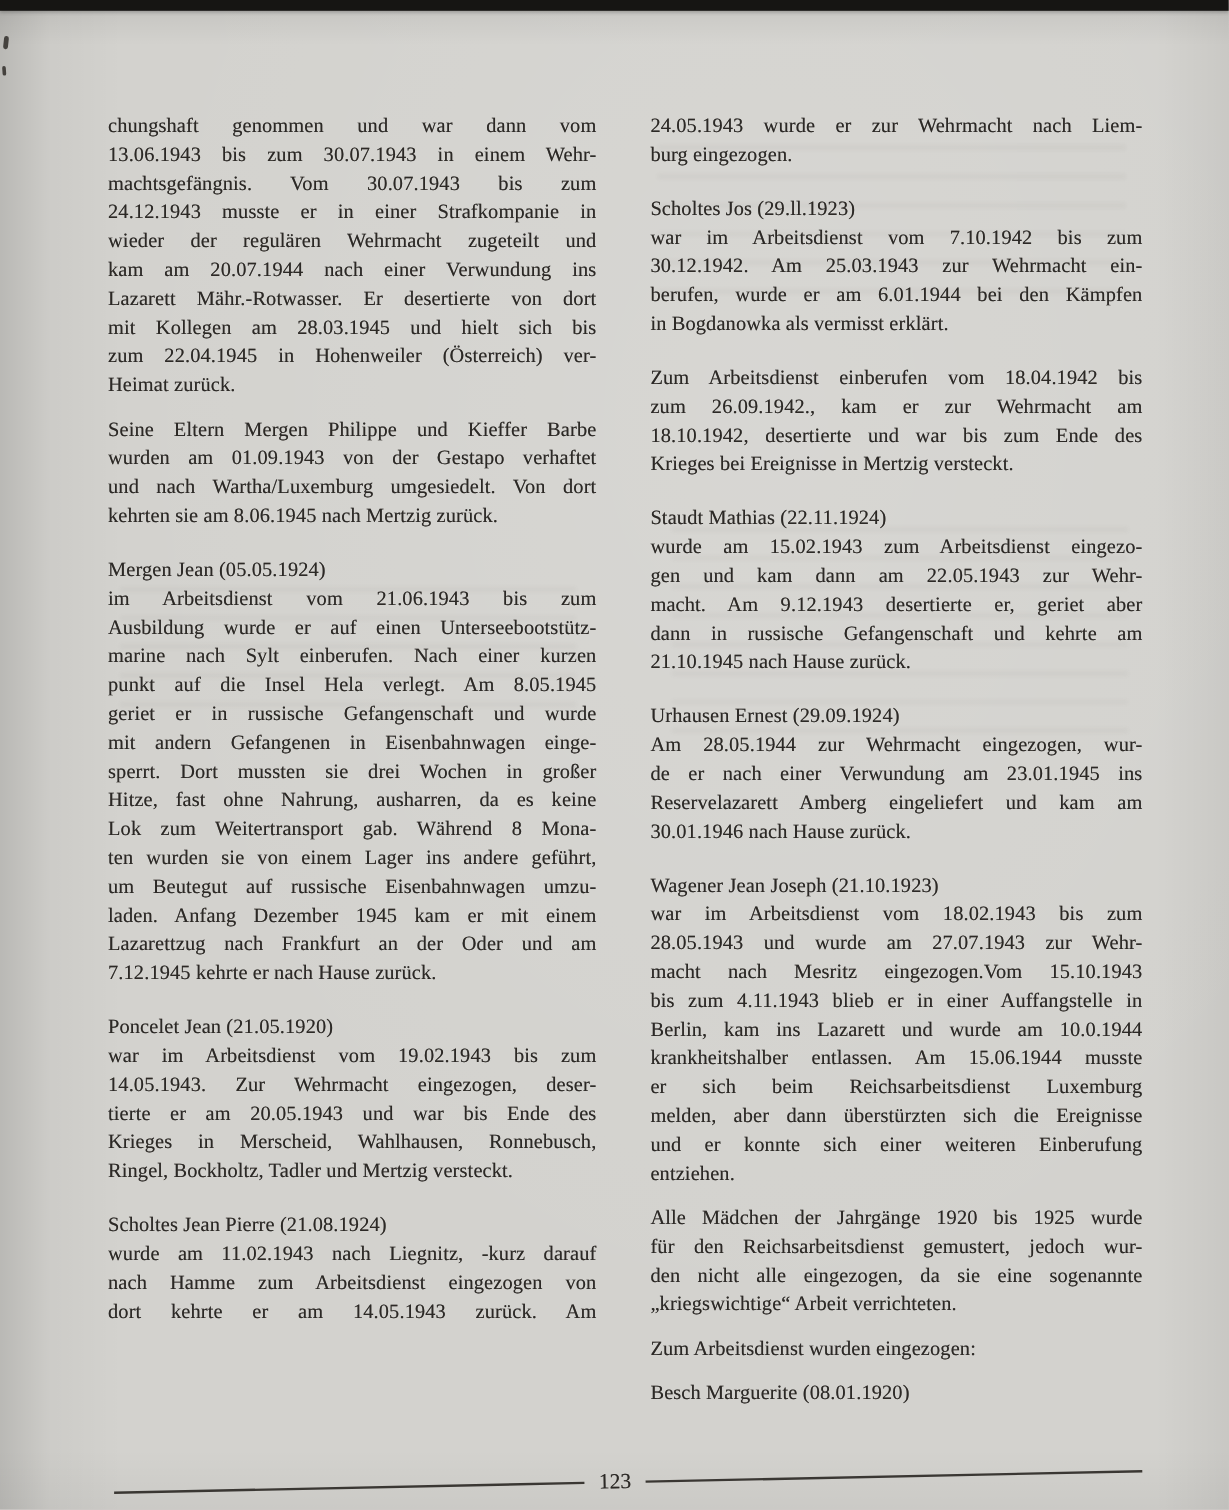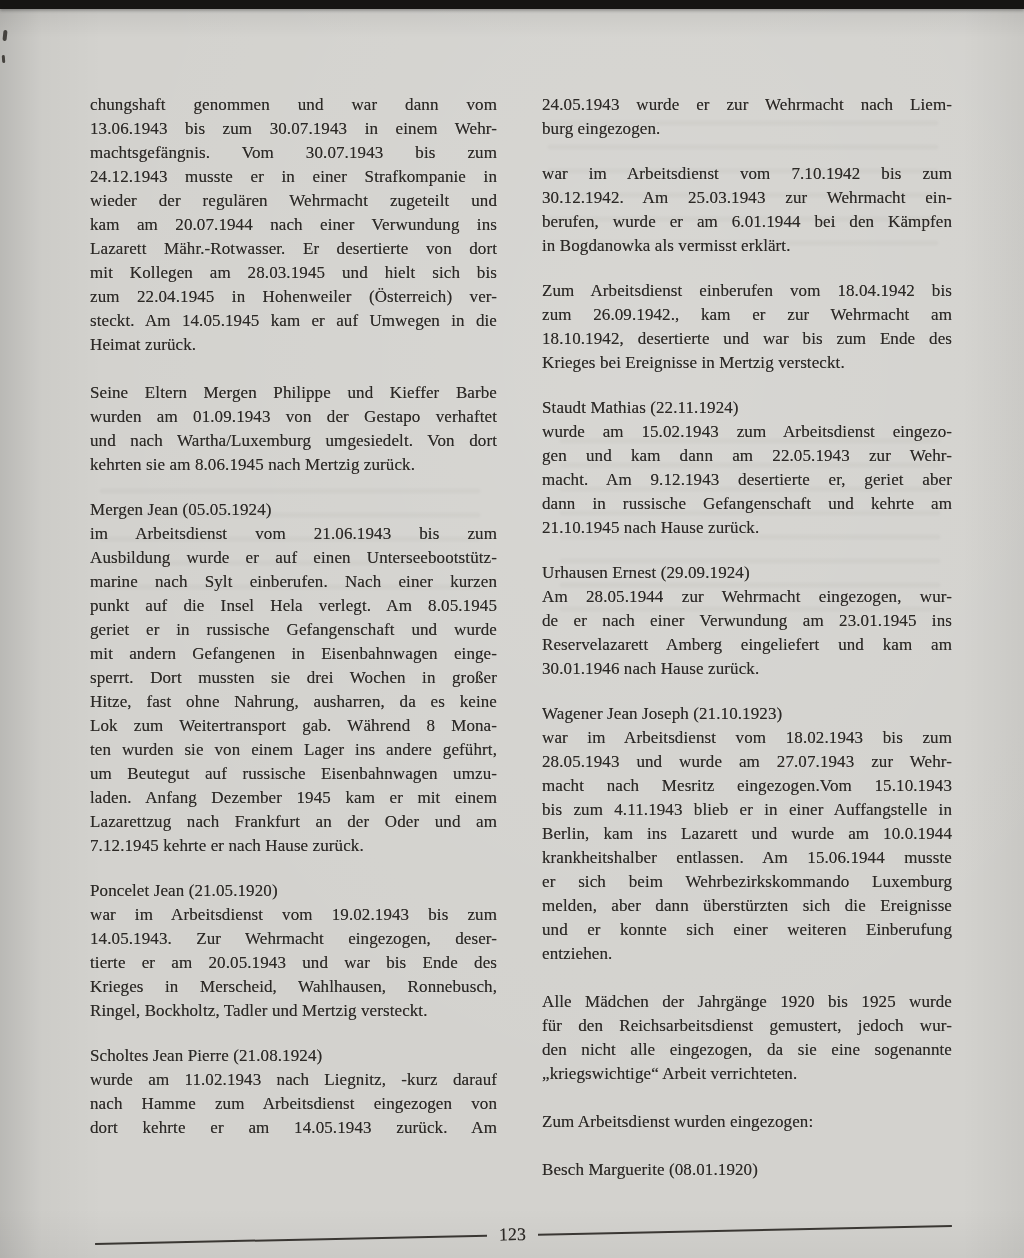--- a/index.html
+++ b/index.html
@@ -44,21 +44,21 @@
   .col.right{width:410px;}
   .line{
     font-size:17px;line-height:24px;
     text-align:justify;text-align-last:justify;
     letter-spacing:0.1px;
     text-shadow:0 0 0.5px rgba(44,41,38,0.55);
     white-space:normal;
   }
   .line.last{text-align-last:left;}
   .line.header-line{text-align:left;text-align-last:left;}
-  .block{margin-top:24px;}
+  .block{margin-top:13px;}
   .block.entry{margin-top:21px;}
   .col > .block:first-child{margin-top:0;}
   .footer{
     position:absolute;left:95px;top:1224px;width:857px;height:22px;
     display:flex;align-items:center;
     transform:rotate(-1.2deg);
     color:#2c2926;
   }
   .footer .rule{height:2px;background:#3a3733;}
   .footer .rule.left{width:392px;}
@@ -85,21 +85,20 @@
         <div class="block paragraph">
           <div class="line">chungshaft genommen und war dann vom</div>
           <div class="line">13.06.1943 bis zum 30.07.1943 in einem Wehr-</div>
           <div class="line">machtsgefängnis. Vom 30.07.1943 bis zum</div>
           <div class="line">24.12.1943 musste er in einer Strafkompanie in</div>
           <div class="line">wieder der regulären Wehrmacht zugeteilt und</div>
           <div class="line">kam am 20.07.1944 nach einer Verwundung ins</div>
           <div class="line">Lazarett Mähr.-Rotwasser. Er desertierte von dort</div>
           <div class="line">mit Kollegen am 28.03.1945 und hielt sich bis</div>
           <div class="line">zum 22.04.1945 in Hohenweiler (Österreich) ver-</div>
-          <div class="line">steckt. Am 14.05.1945 kam er auf Umwegen in die</div>
           <div class="line last">Heimat zurück.</div>
         </div>
         <div class="block paragraph">
           <div class="line">Seine Eltern Mergen Philippe und Kieffer Barbe</div>
           <div class="line">wurden am 01.09.1943 von der Gestapo verhaftet</div>
           <div class="line">und nach Wartha/Luxemburg umgesiedelt. Von dort</div>
           <div class="line last">kehrten sie am 8.06.1945 nach Mertzig zurück.</div>
         </div>
         <div class="block entry">
           <div class="line header-line">Mergen Jean (05.05.1924)</div>
@@ -132,20 +131,21 @@
           <div class="line">nach Hamme zum Arbeitsdienst eingezogen von</div>
           <div class="line">dort kehrte er am 14.05.1943 zurück. Am</div>
         </div>
       </div>
     <div class="col right">
         <div class="block paragraph">
           <div class="line">24.05.1943 wurde er zur Wehrmacht nach Liem-</div>
           <div class="line last">burg eingezogen.</div>
         </div>
         <div class="block entry">
+          <div class="line header-line">Scholtes Jos (29.ll.1923)</div>
           <div class="line">war im Arbeitsdienst vom 7.10.1942 bis zum</div>
           <div class="line">30.12.1942. Am 25.03.1943 zur Wehrmacht ein-</div>
           <div class="line">berufen, wurde er am 6.01.1944 bei den Kämpfen</div>
           <div class="line last">in Bogdanowka als vermisst erklärt.</div>
         </div>
         <div class="block entry">
           <div class="line">Zum Arbeitsdienst einberufen vom 18.04.1942 bis</div>
           <div class="line">zum 26.09.1942., kam er zur Wehrmacht am</div>
           <div class="line">18.10.1942, desertierte und war bis zum Ende des</div>
           <div class="line last">Krieges bei Ereignisse in Mertzig versteckt.</div>
@@ -166,21 +166,21 @@
           <div class="line last">30.01.1946 nach Hause zurück.</div>
         </div>
         <div class="block entry">
           <div class="line header-line">Wagener Jean Joseph (21.10.1923)</div>
           <div class="line">war im Arbeitsdienst vom 18.02.1943 bis zum</div>
           <div class="line">28.05.1943 und wurde am 27.07.1943 zur Wehr-</div>
           <div class="line">macht nach Mesritz eingezogen.Vom 15.10.1943</div>
           <div class="line">bis zum 4.11.1943 blieb er in einer Auffangstelle in</div>
           <div class="line">Berlin, kam ins Lazarett und wurde am 10.0.1944</div>
           <div class="line">krankheitshalber entlassen. Am 15.06.1944 musste</div>
-          <div class="line">er sich beim Wehrbezirkskommando Luxemburg</div>
+          <div class="line">er sich beim Reichsarbeitsdienst Luxemburg</div>
           <div class="line">melden, aber dann überstürzten sich die Ereignisse</div>
           <div class="line">und er konnte sich einer weiteren Einberufung</div>
           <div class="line last">entziehen.</div>
         </div>
         <div class="block paragraph">
           <div class="line">Alle Mädchen der Jahrgänge 1920 bis 1925 wurde</div>
           <div class="line">für den Reichsarbeitsdienst gemustert, jedoch wur-</div>
           <div class="line">den nicht alle eingezogen, da sie eine sogenannte</div>
           <div class="line last">„kriegswichtige“ Arbeit verrichteten.</div>
         </div>

